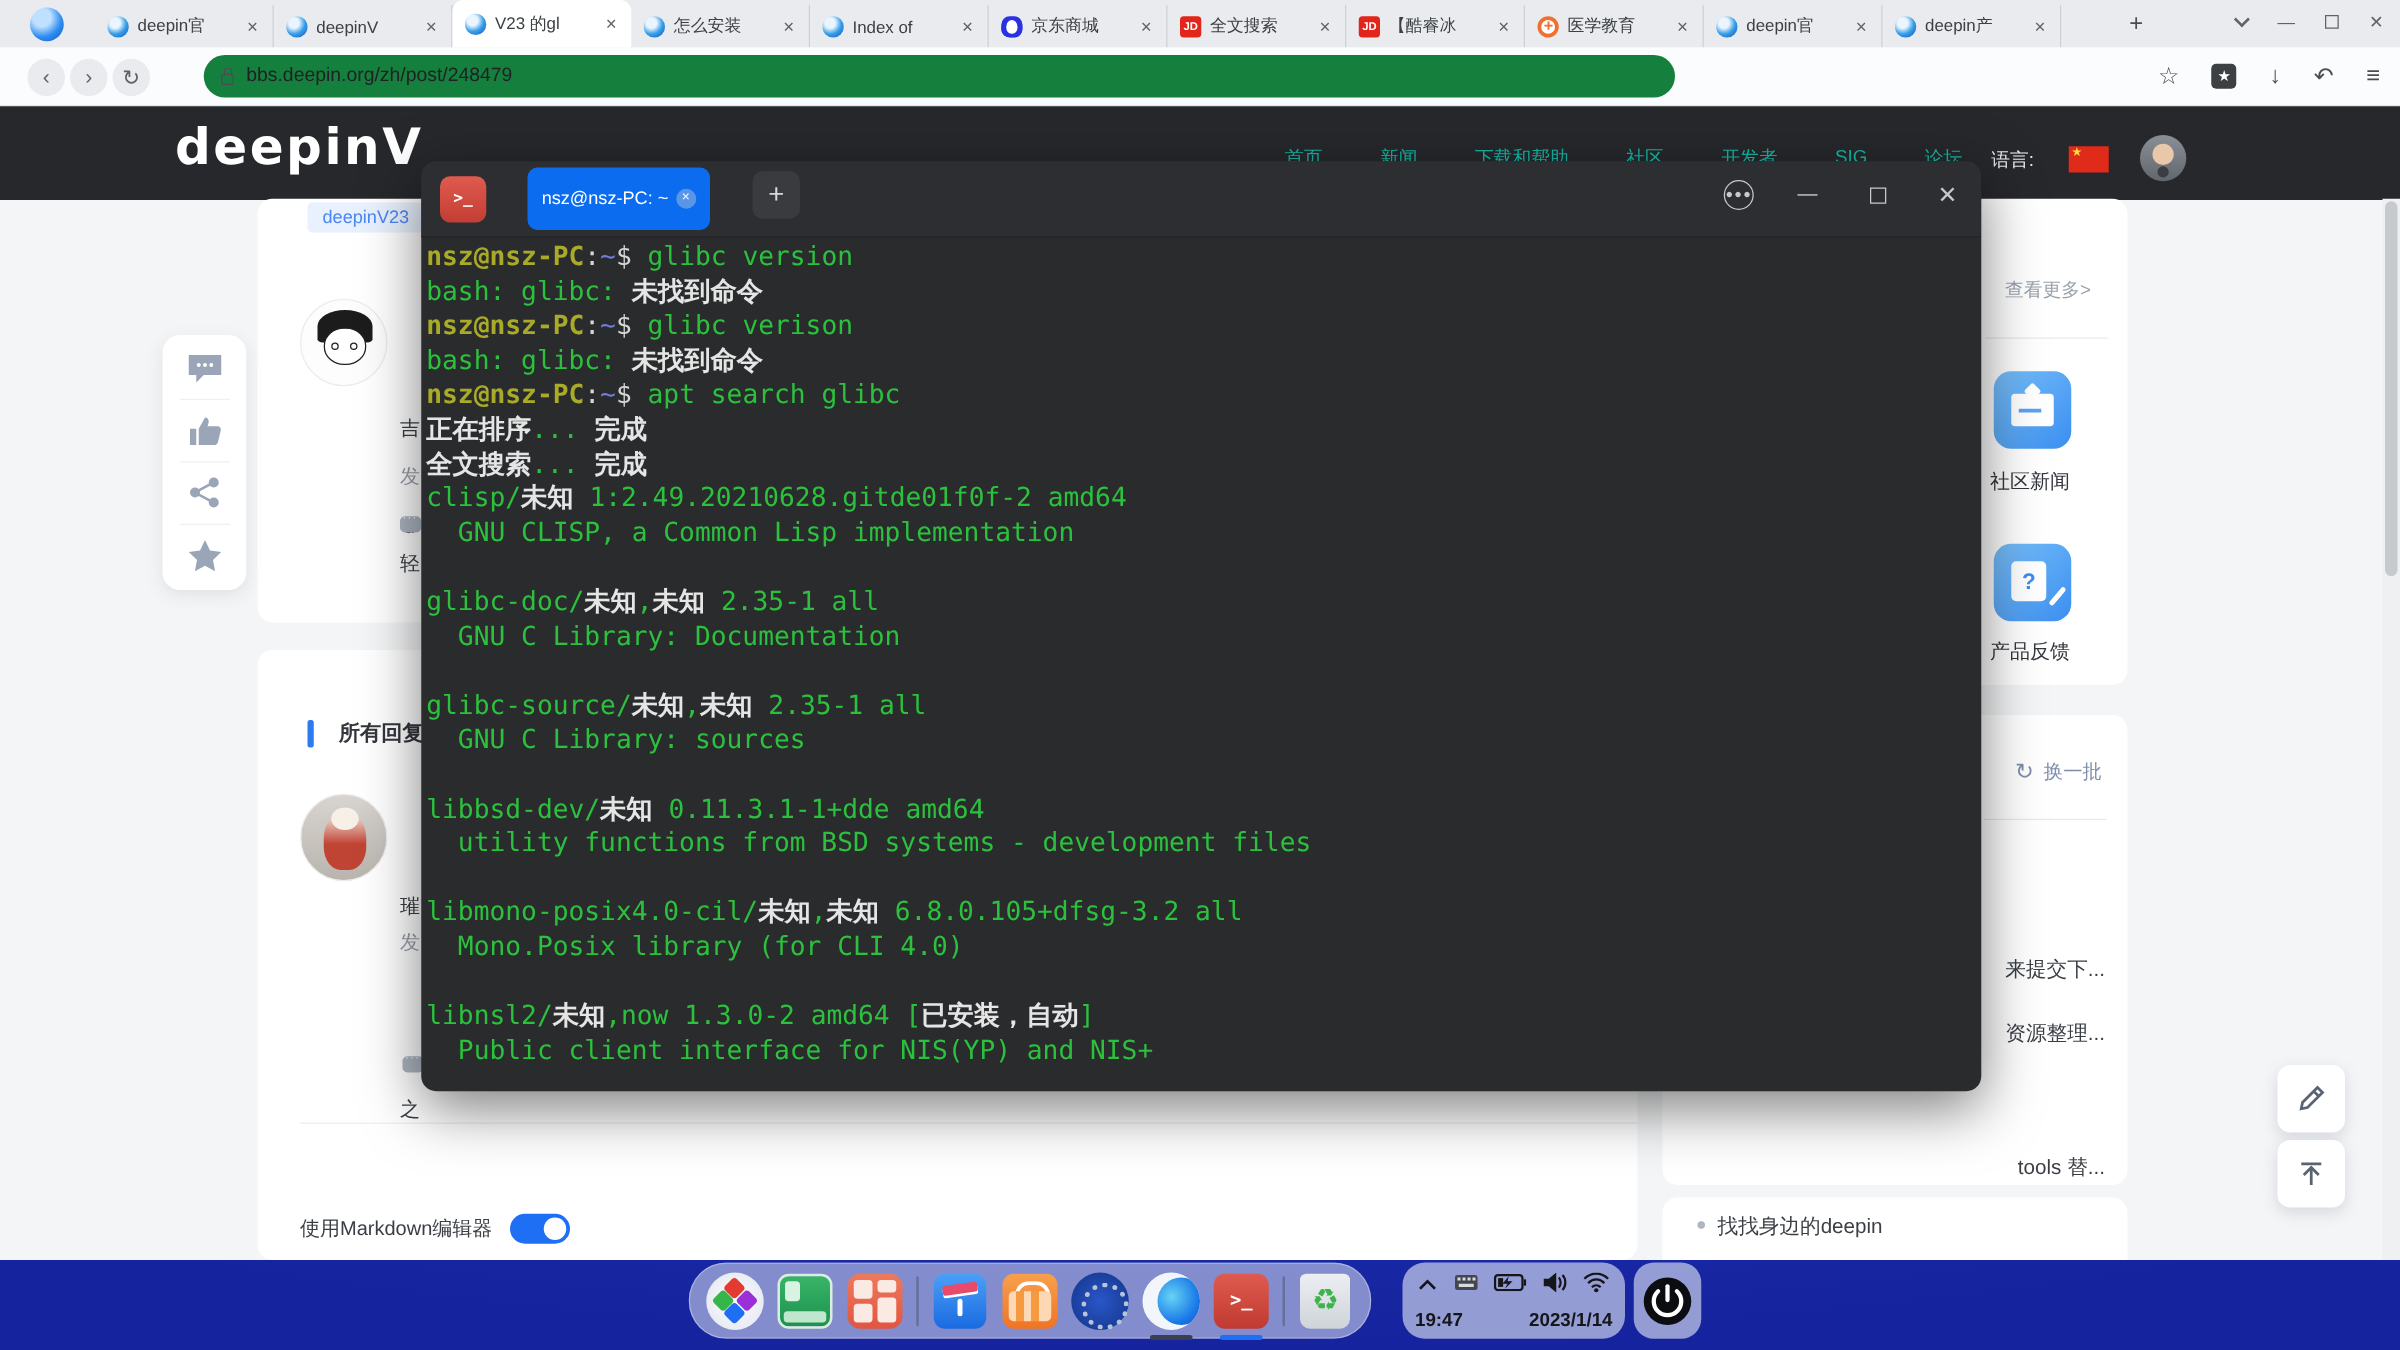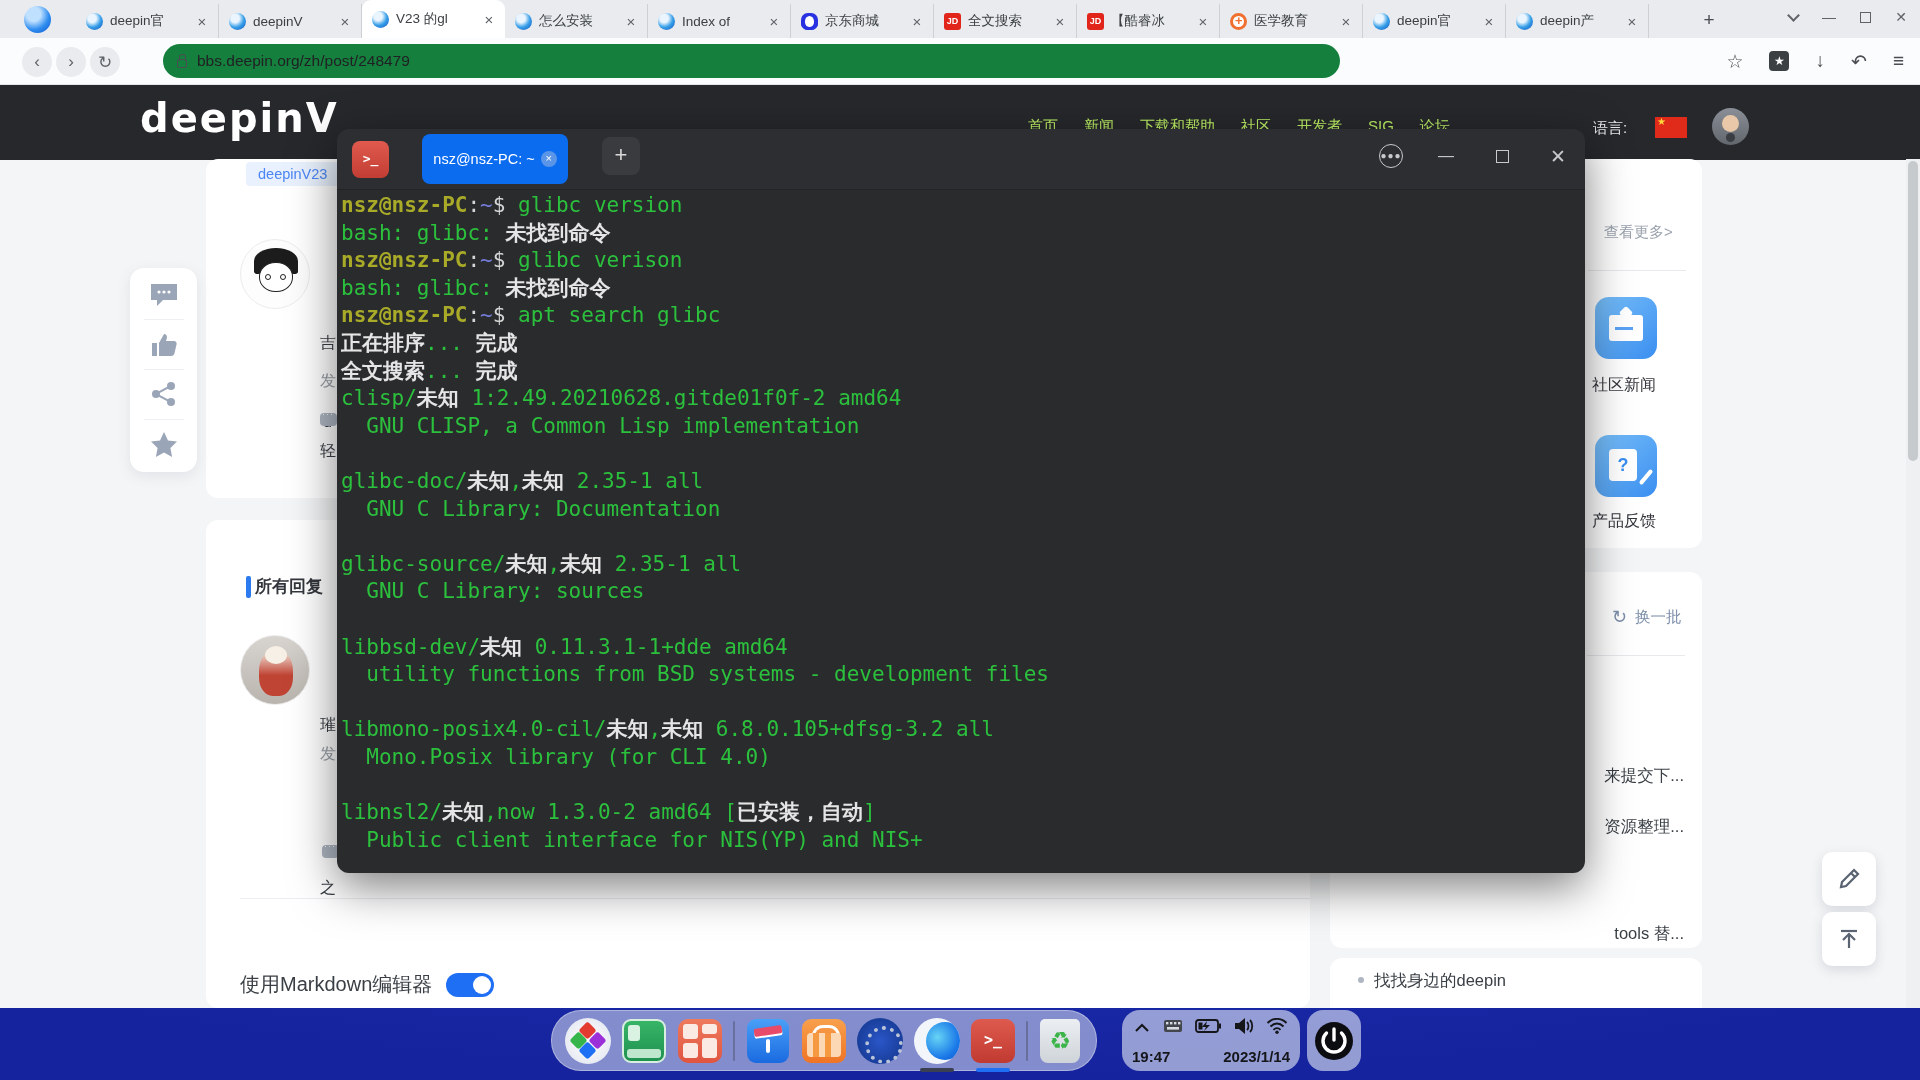--- a/index.html
+++ b/index.html
@@ -57,21 +57,21 @@
   #toolbar-right { position:absolute; right:16px; top:44px; display:flex; gap:26px; align-items:center;
     height:34px; color:#4a4d52; font-size:19px; }
   #ext-box { width:20px; height:20px; background:#3c4043; border-radius:4px; color:#fff;
     font-size:12px; display:flex; align-items:center; justify-content:center; }
 
   
   #page { position:absolute; left:0; top:85px; width:1920px; height:923px; background:#f4f5f6; }
   #forum-header { position:absolute; left:0; top:0; width:1920px; height:75px; background:#27282c; }
   #forum-logo { position:absolute; left:140px; top:10px; color:#fff; font-size:40px; font-weight:bold;
     letter-spacing:2px; font-family:"DejaVu Sans", sans-serif; }
-  #forum-nav { position:absolute; left:1028px; top:32px; display:flex; gap:26px; color:#bef264; font-size:15px; white-space:nowrap; }
+  #forum-nav { position:absolute; left:1028px; top:32px; display:flex; gap:46px; color:#14b8a6; font-size:15px; white-space:nowrap; }
   #lang { position:absolute; left:1593px; top:34px; color:#e8e9ec; font-size:15px; }
   #flag { position:absolute; left:1655px; top:32px; width:32px; height:21px; background:#e02a1a; }
   #flag:before { content:"★"; color:#ffd83c; font-size:10px; position:absolute; left:2px; top:-1px; }
   #header-avatar { position:absolute; left:1712px; top:23px; width:37px; height:37px; border-radius:50%;
     background:linear-gradient(#8a8f97,#62666d); overflow:hidden; }
   #header-avatar:after { content:""; position:absolute; left:10px; top:7px; width:17px; height:17px;
     border-radius:50%; background:#e8c8a8; box-shadow:0 14px 0 -4px #3a3d42; }
 
   .card { position:absolute; background:#fff; border-radius:12px; }
   #tag-v23 { position:absolute; left:246px; top:77px; padding:4px 12px; background:#e8f1fd;
@@ -88,26 +88,26 @@
     overflow:hidden; }
   #avatar-boy { left:240px; top:154px; background:#fdfdfd; }
   #avatar-boy .hair { position:absolute; left:13px; top:8px; width:44px; height:26px; border-radius:50% 50% 10% 10%; background:#1c1c1c; }
   #avatar-boy .face { position:absolute; left:18px; top:22px; width:34px; height:30px; border-radius:48%; background:#fff; border:1.5px solid #222; }
   #avatar-boy .eye { position:absolute; top:34px; width:6px; height:6px; border:1.5px solid #222; border-radius:50%; background:#fff; }
   #avatar-monkey { left:240px; top:550px; background:linear-gradient(#d8d4cf,#b9b4ae); }
   #avatar-monkey .body { position:absolute; left:18px; top:14px; width:34px; height:46px; border-radius:45% 45% 40% 40%;
     background:linear-gradient(#f3ece2,#c04434 55%); }
   #avatar-monkey .head { position:absolute; left:24px; top:10px; width:22px; height:18px; border-radius:50%; background:#f6f0e6; }
 
-  #replies-header { position:absolute; left:246px; top:490px; display:flex; align-items:center; gap:4px; }
+  #replies-header { position:absolute; left:246px; top:490px; display:flex; align-items:center; gap:20px; }
   #replies-bar { width:5px; height:22px; background:#2b7af0; border-radius:2px; }
   #replies-title { font-size:17px; font-weight:bold; color:#33363c; }
   #reply-divider { position:absolute; left:240px; top:813px; width:1070px; height:1px; background:#ebedf0; }
   #markdown-row { position:absolute; left:240px; top:886px; display:flex; align-items:center; gap:14px; }
-  #markdown-label { font-size:20px; color:#3a3f45; }
+  #markdown-label { font-size:16px; color:#3a3f45; }
   #markdown-toggle { width:48px; height:24px; border-radius:12px; background:#1f6ff5; position:relative; }
   #markdown-toggle:after { content:""; position:absolute; right:3px; top:3px; width:18px; height:18px;
     border-radius:50%; background:#fff; }
 
   .frag { position:absolute; font-size:16px; z-index:5; }
   .bubble-frag { position:absolute; width:17px; height:13px; border-radius:4px; background:#aeb6c2; z-index:5; }
   .bubble-frag:after { content:"···"; position:absolute; left:2px; top:-4px; color:#fff; font-size:9px; letter-spacing:1px; }
 
   
   #side-more { position:absolute; left:1604px; top:138px; font-size:15px; color:#9aa2ad; }

